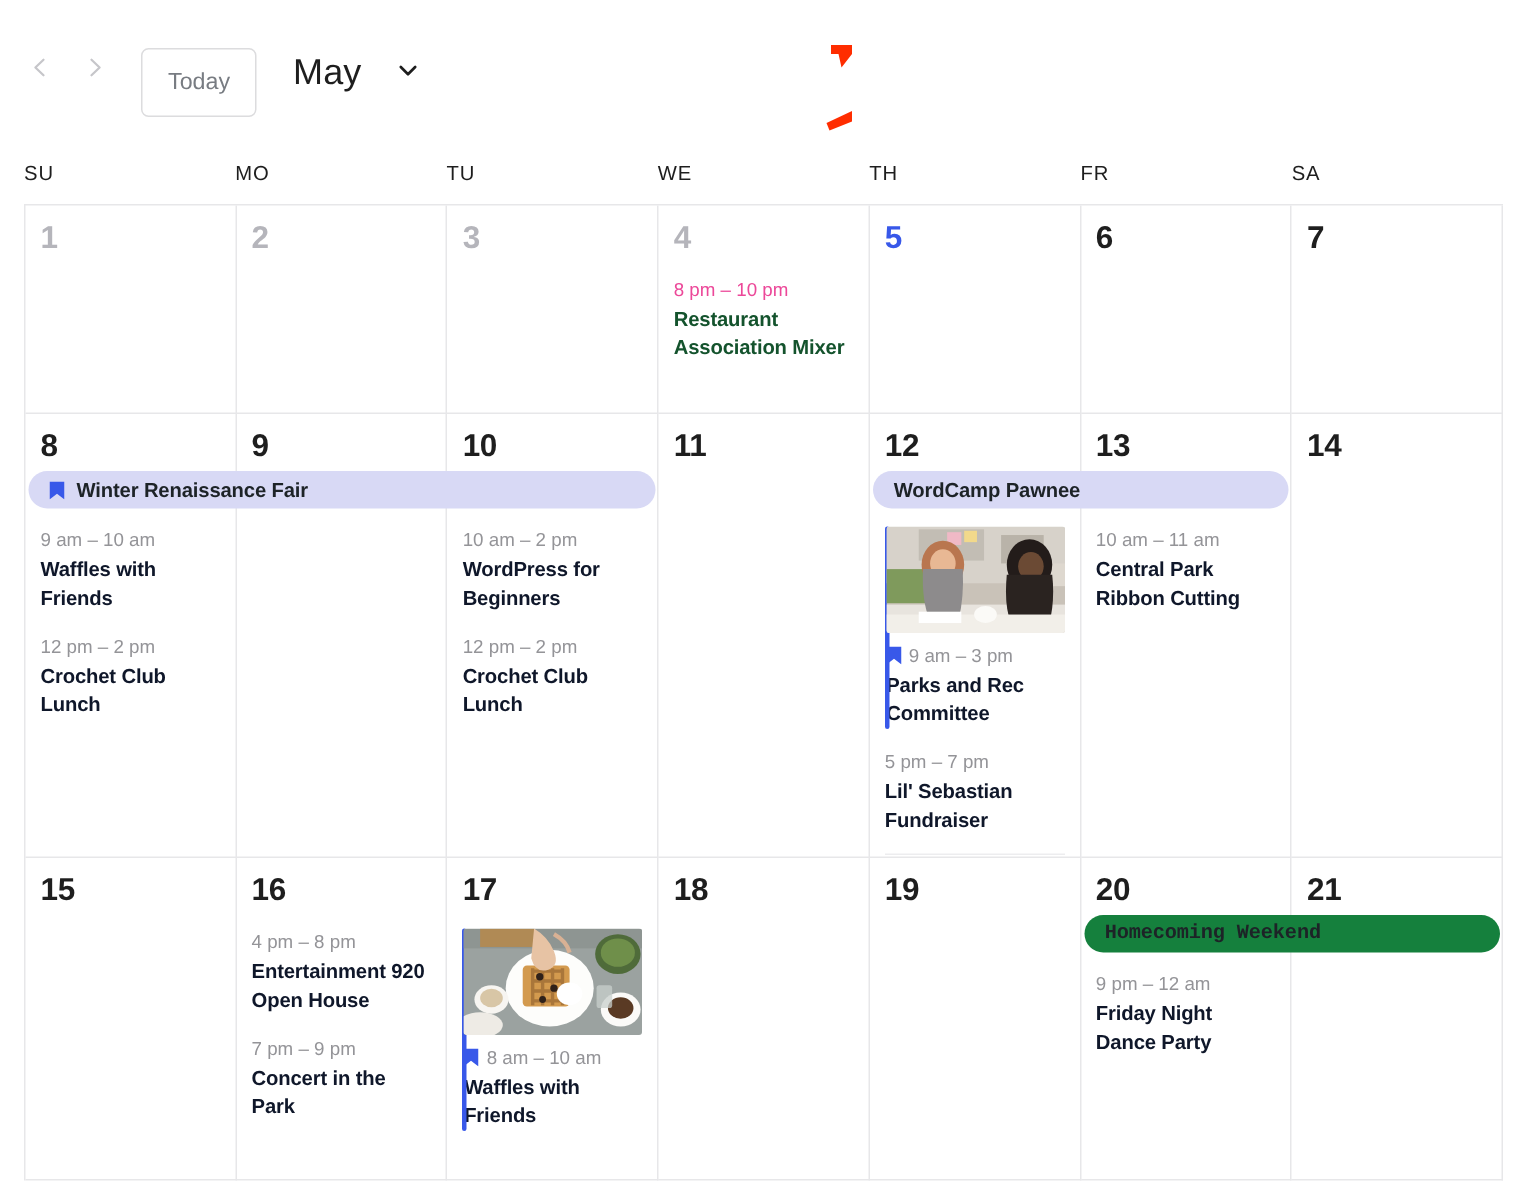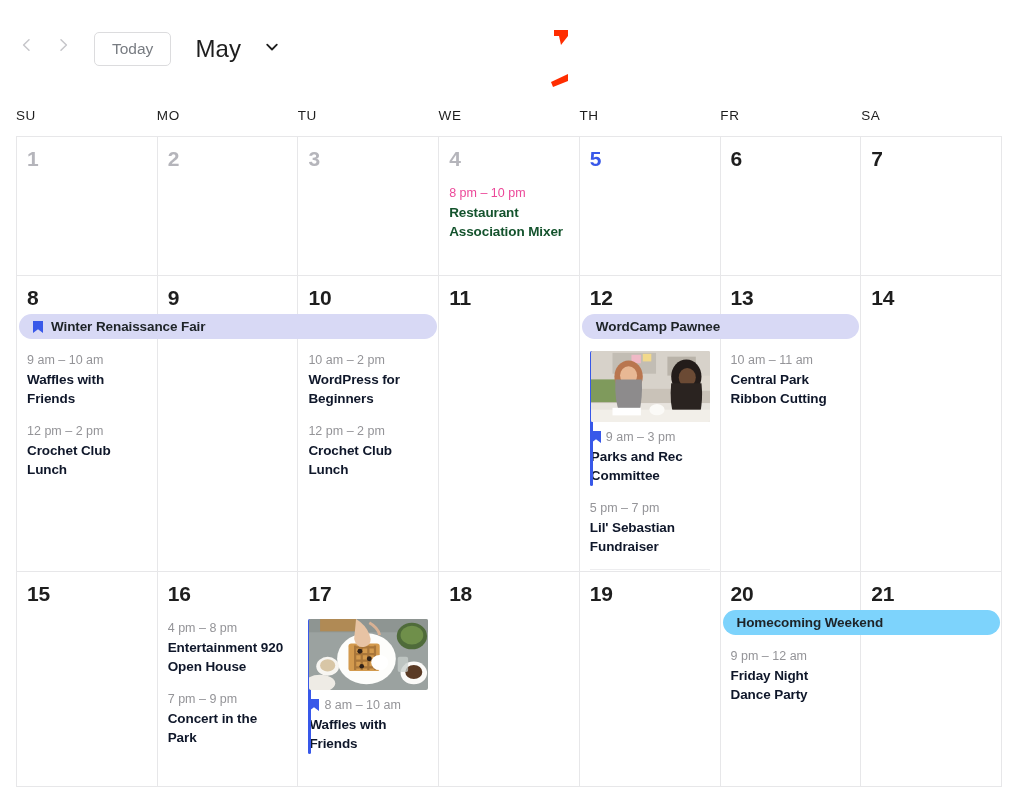--- a/index.html
+++ b/index.html
@@ -26,21 +26,21 @@
   .arrow-btn {
     width: 26px; height: 26px;
     display: flex; align-items: center; justify-content: center;
     cursor: pointer;
     background: none; border: none;
   }
   .arrow-btn svg { display: block; }
 
   .today-btn {
     margin-left: 18px;
-    height: 34px;
+    height: 46px;
     padding: 0 17px;
     border: 1px solid #dcdcde;
     border-radius: 5px;
     background: #fff;
     color: #787c82;
     font-size: 15.5px;
     font-family: "Liberation Sans", sans-serif;
     line-height: 32px;
     cursor: pointer;
     white-space: nowrap;
@@ -503,17 +503,17 @@
             </div>
             <div class="event-title">Friday Night Dance Party</div>
           </div>
         </div>
       </div>
       <div class="day-cell">
         <div class="day-num">21</div>
         <div class="banner-space has-banner"></div>
         <div class="events"></div>
       </div>
-      <div class="banner" style="background: #7dd3fc; left: calc(71.4286% + 2px); width: calc(28.5714% - 4px); top: 38px;">
+      <div class="banner" style="background: #15803d; left: calc(71.4286% + 2px); width: calc(28.5714% - 4px); top: 38px; font-family: Liberation Mono, monospace;">
         <span class="banner-text">Homecoming Weekend</span>
       </div>
     </div>
   </div>
 
 </body></html>

